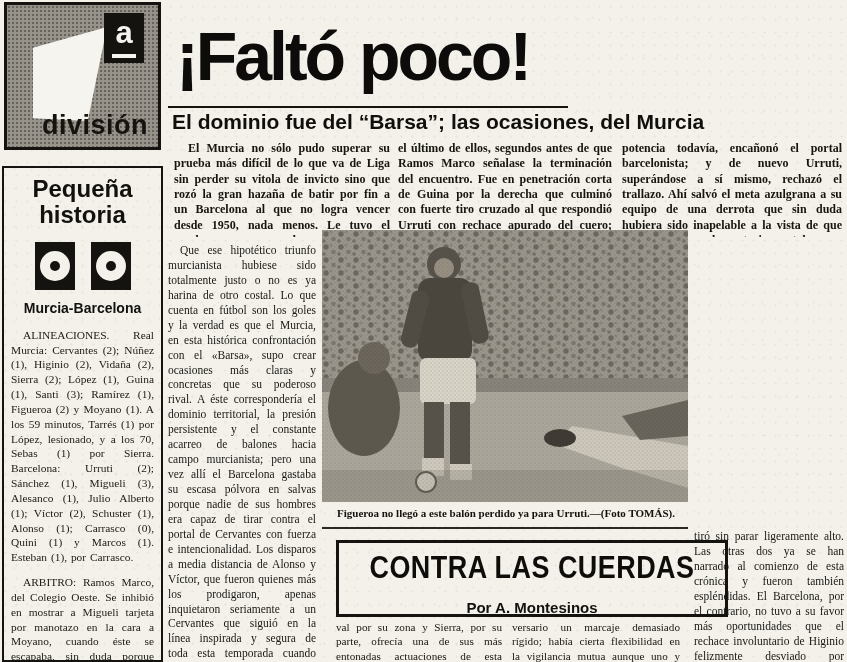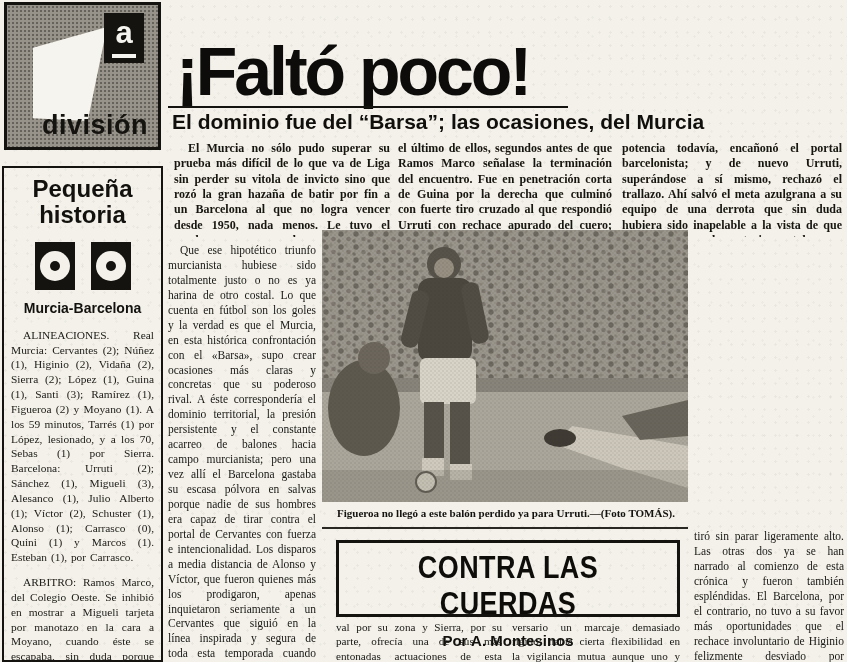--- a/index.html
+++ b/index.html
@@ -72,21 +72,21 @@
     text-indent:12px; word-spacing:1px; margin-bottom:10px; color:#1c1a15;
   }
 
   
   .kicker {
     left:172px; top:8px; width:660px;
     font-family:"Liberation Sans", sans-serif; font-weight:bold;
     font-size:19px; letter-spacing:0.2px; color:#100f0c;
   }
   .headline {
-    left:176px; top:32px; width:640px;
+    left:176px; top:17px; width:640px;
     font-family:"Liberation Sans", sans-serif; font-weight:bold;
     font-size:68px; letter-spacing:-3px; color:#0d0c0a;
   }
   .subhead-rule { left:168px; top:106px; width:400px; height:2px; background:#15130f; }
   .subhead {
     left:172px; top:110px; width:670px;
     font-family:"Liberation Sans", sans-serif; font-weight:bold;
     font-size:21px; color:#100f0c;
   }
 
@@ -114,21 +114,21 @@
   
   .photo { left:322px; top:230px; width:366px; height:272px; background:#b3aea5; }
   .caption {
     left:323px; top:507px; width:366px; text-align:center;
     font-size:11px; font-weight:bold; color:#14120e;
   }
   .caption-rule { left:322px; top:527px; width:366px; height:2px; background:#2a2822; }
 
   
   .cuerdas-box {
-    left:336px; top:540px; width:344px; height:77px;
+    left:336px; top:540px; width:392px; height:77px;
     border:3px solid #15130f; text-align:center; padding-top:7px;
   }
   .cuerdas-title {
     font-family:"Liberation Sans", sans-serif; font-weight:bold;
     font-size:29px; letter-spacing:0.5px; color:#0e0d0a;
     transform:scale(0.93,1.08); transform-origin:center top;
   }
   .cuerdas-byline {
     font-family:"Liberation Sans", sans-serif; font-weight:bold;
     font-size:15px; margin-top:16px; color:#12110d;

